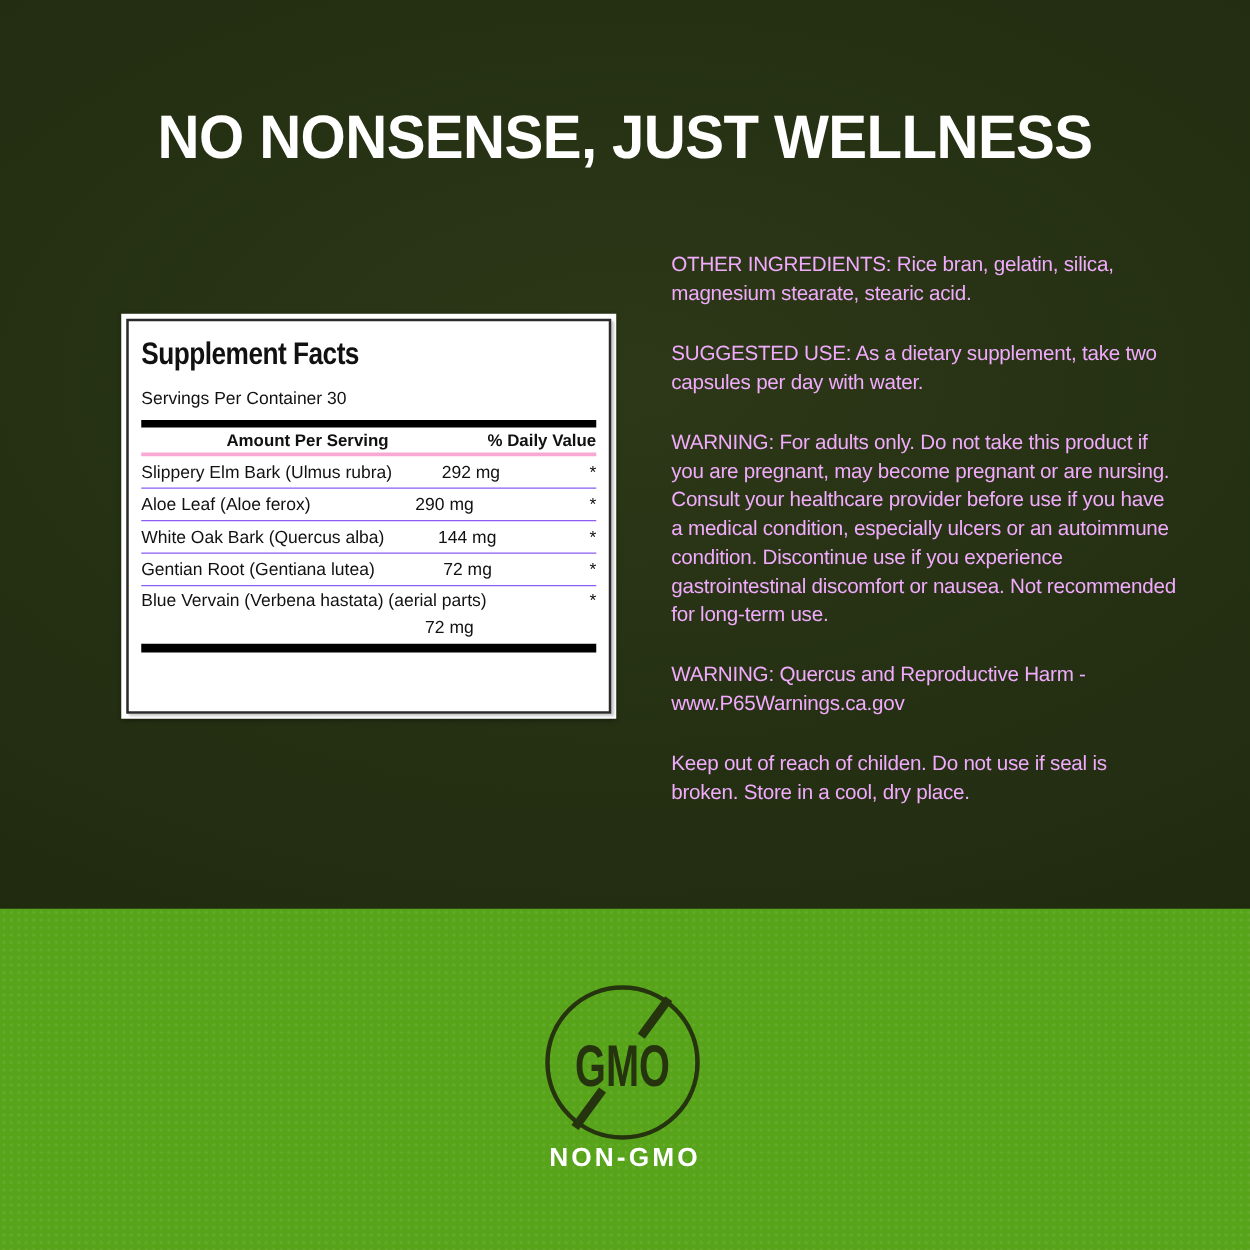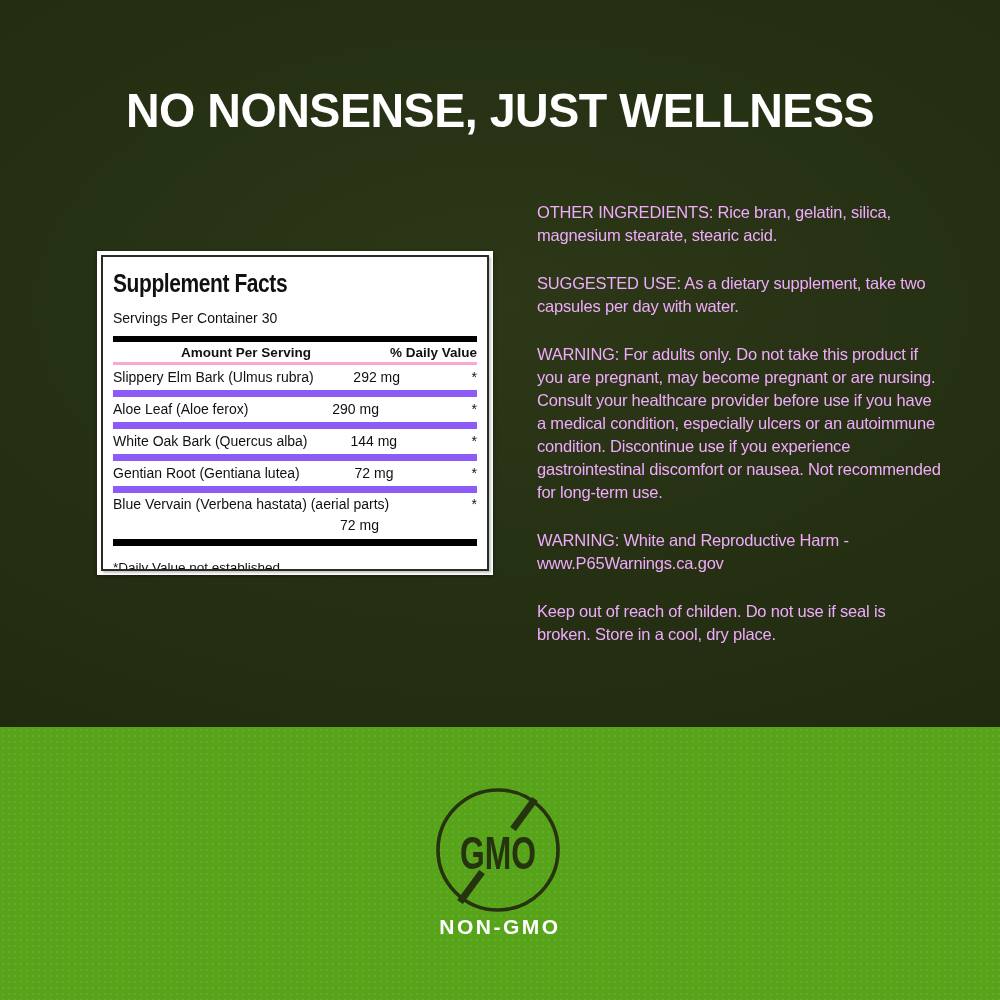--- a/index.html
+++ b/index.html
@@ -46,21 +46,21 @@
     transform:scaleX(0.84);transform-origin:0 50%;
     display:inline-block;white-space:nowrap;margin-top:2px;
   }
   .sf-serving{font-size:14px;line-height:21px;margin-top:10px;}
   .sf-serving div{white-space:nowrap;}
   .sf-bar-thick{height:6px;background:#000;margin-top:7px;}
   .sf-bar-bottom{height:7px;background:#000;margin-top:2px;}
   .sf-header{display:flex;font-size:13.5px;font-weight:bold;padding:3px 0 2px 0;border-bottom:3px solid #f9a8d4;}
   .sf-header .h-left{flex:1;text-align:center;}
   .sf-header .h-right{width:98px;text-align:right;}
-  .sf-row{display:flex;height:25px;line-height:25px;font-size:14px;border-bottom:7px solid #8b5cf6;}
+  .sf-row{display:flex;height:25px;line-height:25px;font-size:14px;border-bottom:1px solid #8b5cf6;}
   .sf-row .sf-name{flex:1;white-space:nowrap;}
   .sf-row .sf-amt{width:110px;text-align:right;white-space:nowrap;}
   .sf-row .sf-dv{width:98px;text-align:right;}
   .sf-row-2l{font-size:14px;border-bottom:none;}
   .sf-row-2l .line1{display:flex;height:23px;line-height:23px;}
   .sf-row-2l .line1 .sf-name{flex:1;white-space:nowrap;}
   .sf-row-2l .line1 .sf-dv{width:98px;text-align:right;}
   .sf-row-2l .line2{height:21px;line-height:18px;text-align:right;padding-right:98px;}
   .sf-footnote{font-size:13.5px;margin-top:14px;}
   
@@ -116,37 +116,36 @@
       <span class="sf-dv">*</span>
     </div>
     <div class="sf-row-2l">
       <div class="line1">
         <span class="sf-name">Blue Vervain (Verbena hastata) (aerial parts)</span>
         <span class="sf-dv">*</span>
       </div>
       <div class="line2">72 mg</div>
     </div>
     <div class="sf-bar-bottom"></div>
-    <div class="sf-footnote">*Daily Value not established.</div>
   </div>
 </div>
 
 <div class="info-col">
   <p>OTHER INGREDIENTS: Rice bran, gelatin, silica,
 magnesium stearate, stearic acid.</p>
   <p>SUGGESTED USE: As a dietary supplement, take two
 capsules per day with water.</p>
   <p>WARNING: For adults only. Do not take this product if
 you are pregnant, may become pregnant or are nursing.
 Consult your healthcare provider before use if you have
 a medical condition, especially ulcers or an autoimmune
 condition. Discontinue use if you experience
 gastrointestinal discomfort or nausea. Not recommended
 for long-term use.</p>
-  <p>WARNING: White and Reproductive Harm -
+  <p>WARNING: Quercus and Reproductive Harm -
 www.P65Warnings.ca.gov</p>
   <p>Keep out of reach of childen. Do not use if seal is
 broken. Store in a cool, dry place.</p>
 </div>
 
 <svg class="badge-svg" viewBox="-100 -100 200 200">
   <circle cx="0" cy="0" r="60" fill="none" stroke="#26330f" stroke-width="3.6"></circle>
   <text id="gmo-text" x="0" y="19" text-anchor="middle" font-family="Liberation Sans, sans-serif" font-weight="bold" font-size="47" fill="#26330f" textLength="76" lengthAdjust="spacingAndGlyphs">GMO</text>
   <line x1="-38" y1="52" x2="-16" y2="22" stroke="#26330f" stroke-width="7"></line>
   <line x1="15" y1="-21" x2="37" y2="-51" stroke="#26330f" stroke-width="7"></line>

